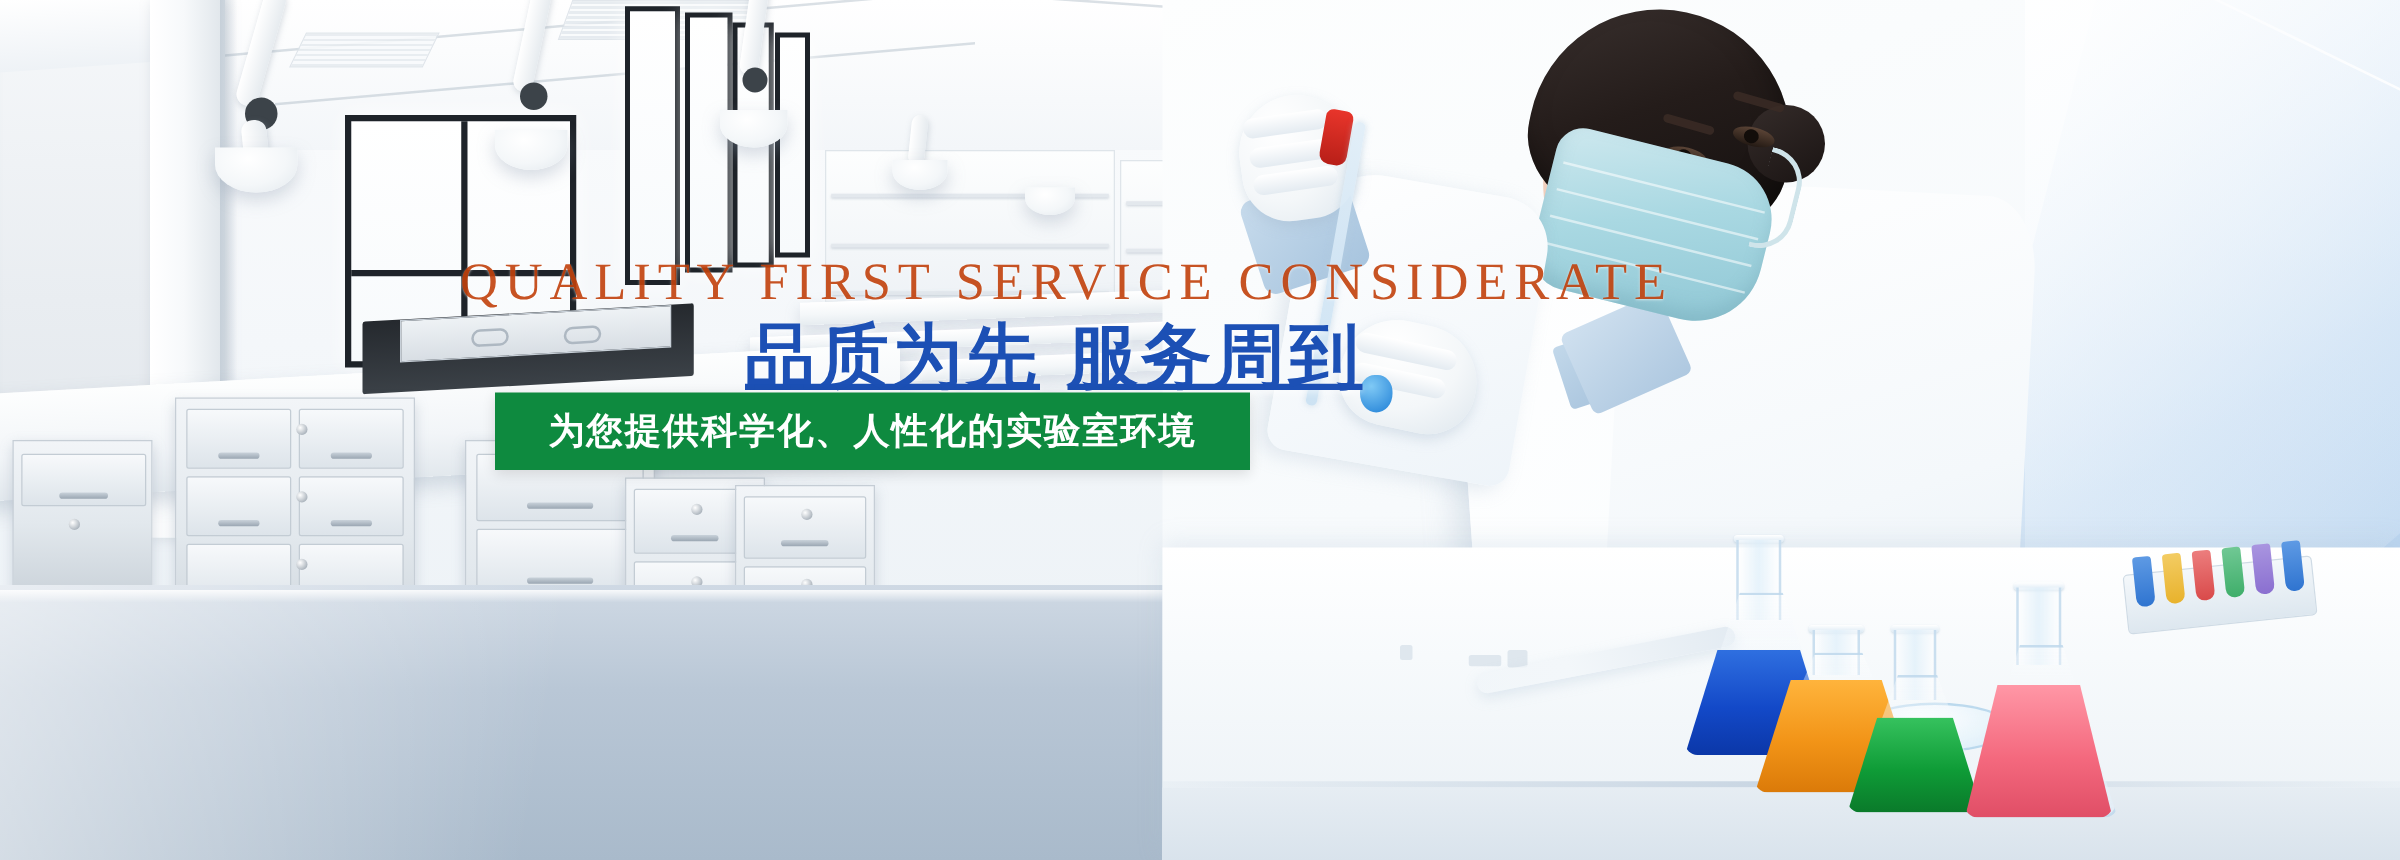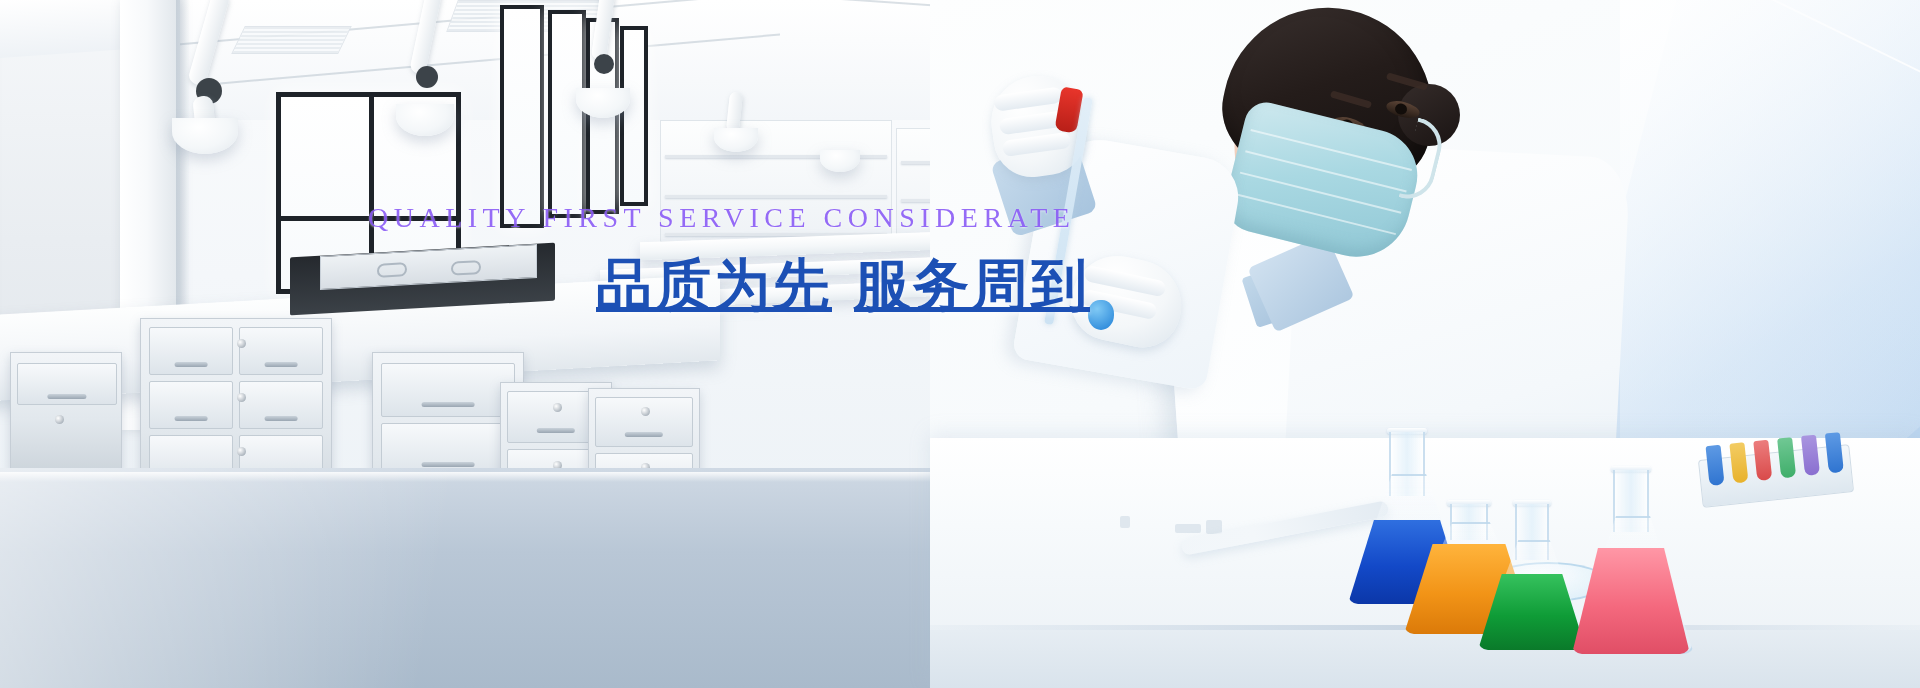--- a/index.html
+++ b/index.html
@@ -210,22 +210,22 @@
   .tweezers{position:absolute;left:1180px;top:520px;width:210px;height:16px;
     background:linear-gradient(90deg,rgba(236,242,247,.4),#f3f7fa 35%,#e3ebf2 100%);
     border-radius:8px;transform:rotate(-11deg);box-shadow:0 4px 10px rgba(180,200,218,.35);}
   .label-bit{position:absolute;background:#dfe7ee;border-radius:2px;}
 
   
   .text-layer{position:absolute;left:0;top:0;width:100%;height:100%;}
   .eng-line{
     position:absolute;left:368px;top:202px;
     font-family:"Liberation Serif","DejaVu Serif",serif;
-    font-size:28px;letter-spacing:5.5px;
-    color:#8b5cf6;opacity:.9;white-space:nowrap;
+    font-size:42px;letter-spacing:5.5px;
+    color:#c2410c;opacity:.9;white-space:nowrap;
     text-shadow:0 1px 2px rgba(255,255,255,.65);
   }
   .cn-head{
     position:absolute;left:596px;top:248px;
     font-family:"DejaVu Sans","Liberation Sans",sans-serif;
     font-size:56px;font-weight:bold;letter-spacing:3px;
     color:#1c50b5;white-space:nowrap;
     text-shadow:0 2px 5px rgba(255,255,255,.55);
     text-decoration:underline;
   }
@@ -480,15 +480,18 @@
     <div class="tube" style="left:128px;background:linear-gradient(180deg,#5e9ae4,#2f74d0);"></div>
   </div>
 
   <div class="text-layer">
     <div class="eng-line">QUALITY FIRST SERVICE CONSIDERATE</div>
 
     <div class="cn-head">
       <span>品质为先</span><span class="sp"></span><span>服务周到</span>
     </div>
 
+    <div class="green-bar">
+      <span>为您提供科学化、人性化的实验室环境</span>
+    </div>
   </div>
 
 </div>
 
 </body></html>

